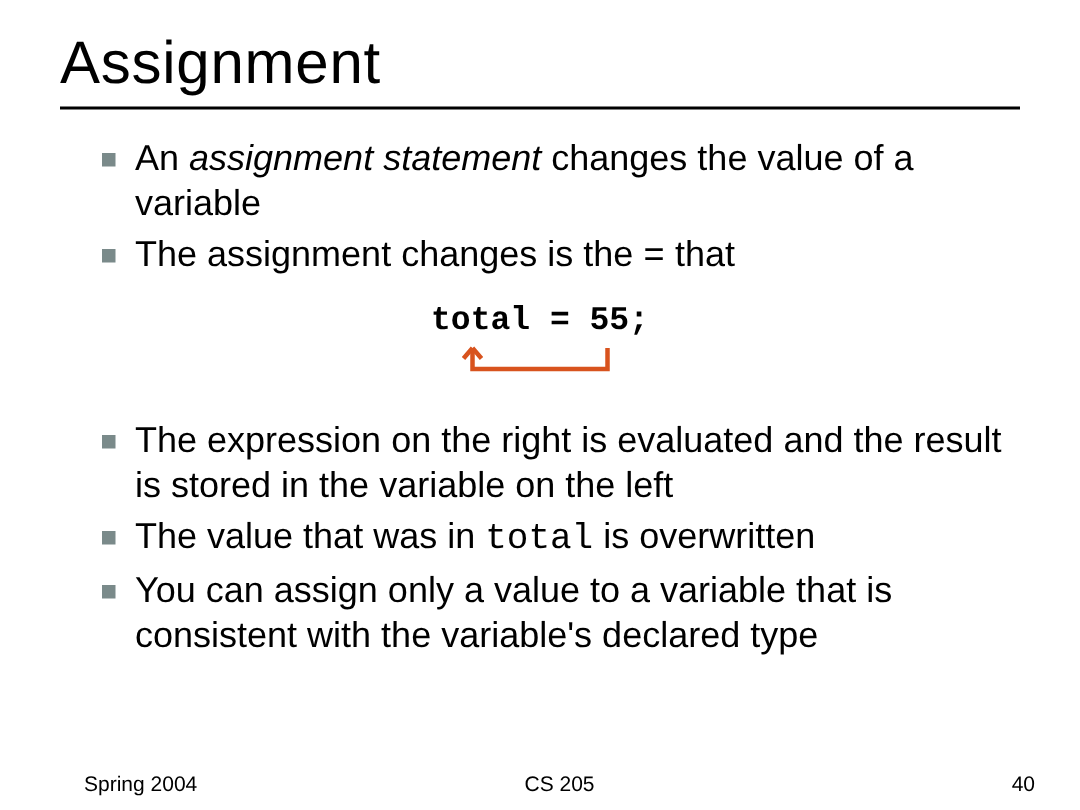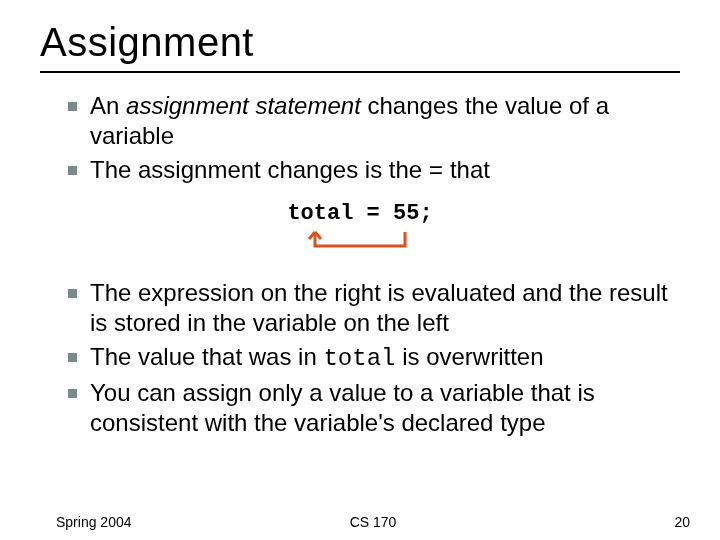--- a/index.html
+++ b/index.html
@@ -124,17 +124,17 @@
   </ul>
 
   <ul class="bullets group3">
     <li>
       <span>You can assign only a value to a variable that is consistent with the variable's declared type</span>
     </li>
   </ul>
 
   <div class="footer">
     <span>Spring 2004</span>
-    <span class="center">CS 170</span>
-    <span class="right">20</span>
+    <span class="center">CS 205</span>
+    <span class="right">40</span>
   </div>
 
 </div>
 
 </body></html>

